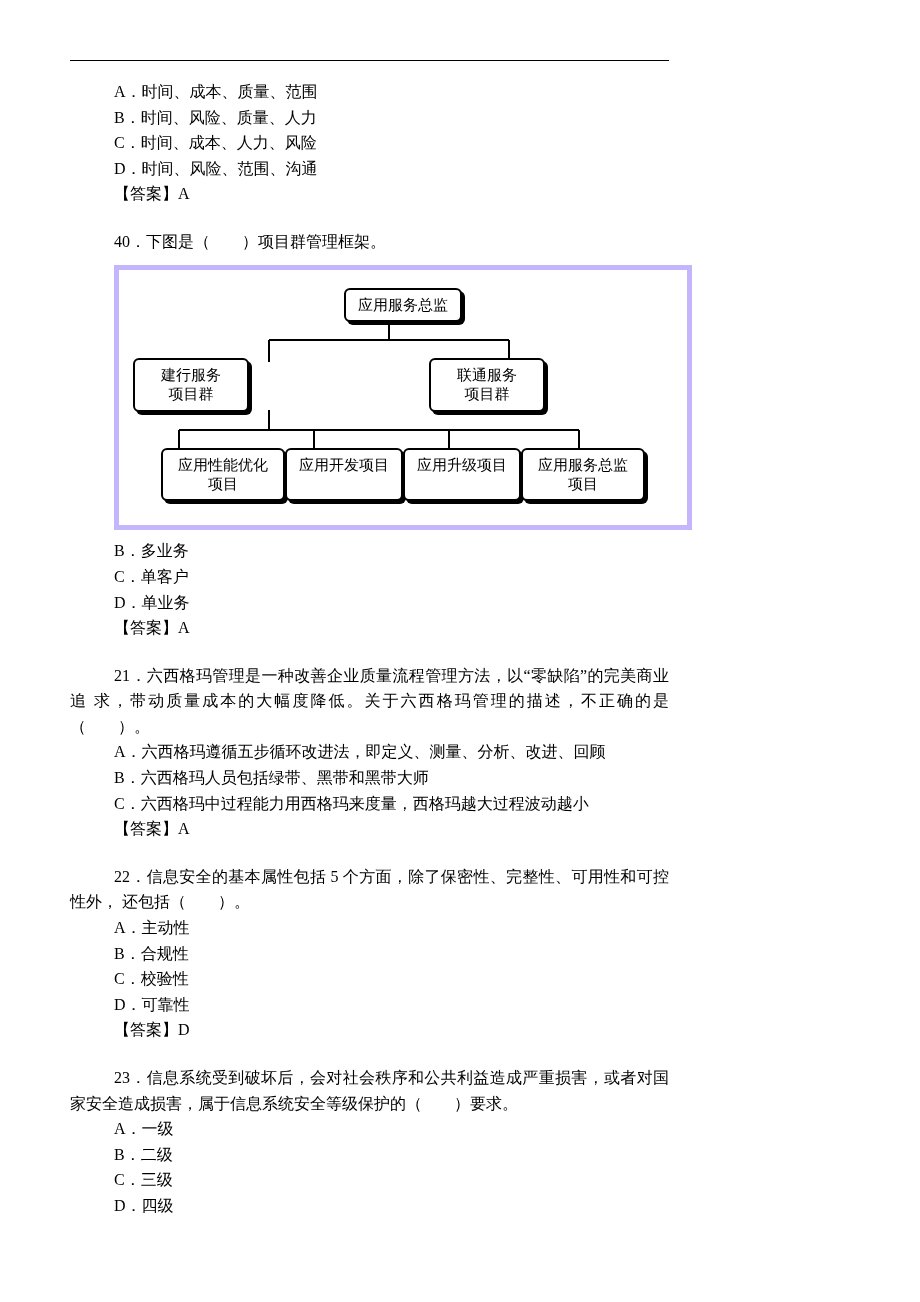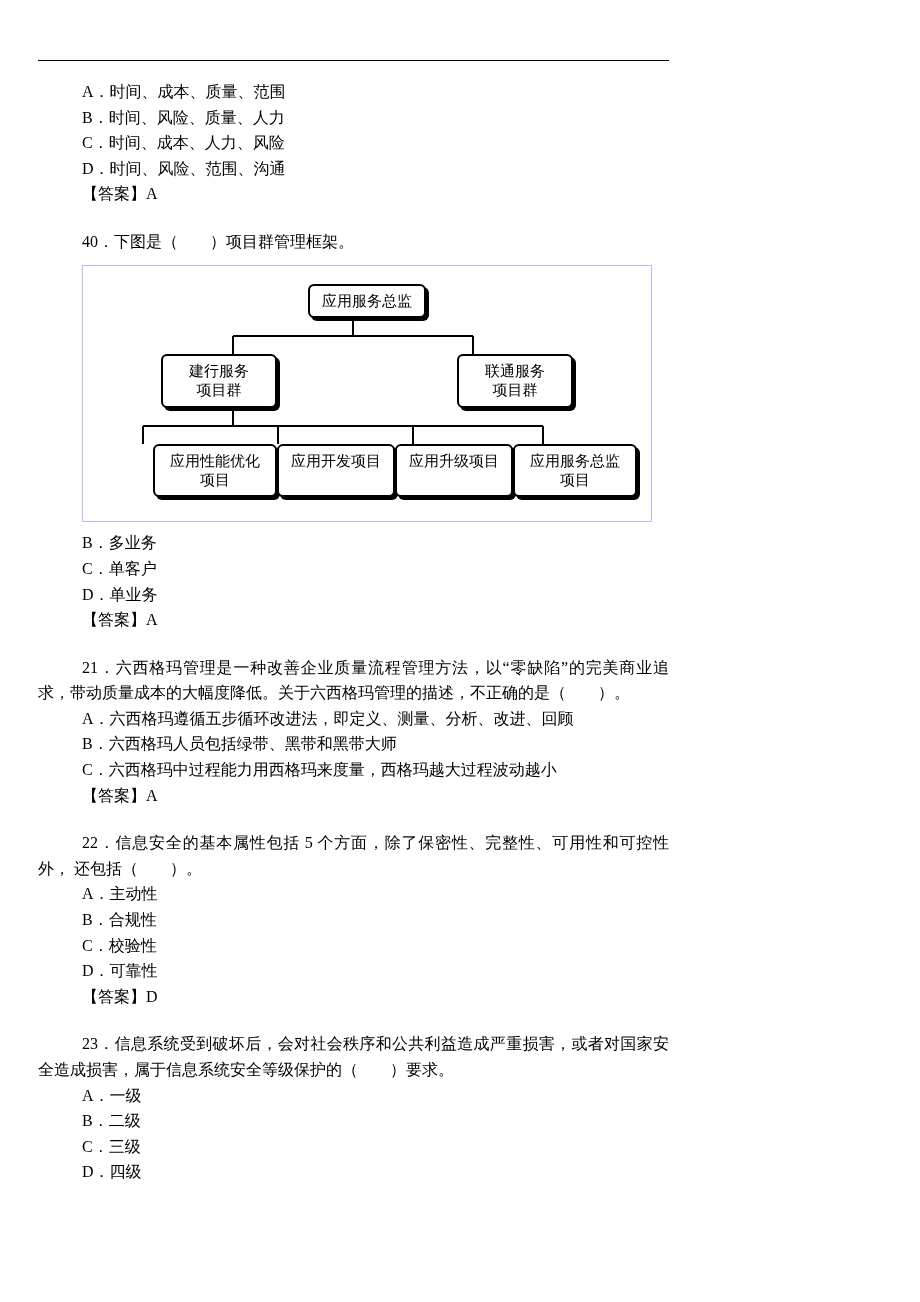--- a/index.html
+++ b/index.html
@@ -1,28 +1,28 @@
 <!DOCTYPE html>
 <html><head>
 <meta charset="utf-8">
 <style>
 html,body{margin:0;padding:0;background:#fff;font-family:"SimSun","宋体",serif;color:#000;font-size:16px;line-height:1.6}
-.page{width:739px;min-height:1302px;box-sizing:border-box;padding:60px 70px 40px 38px;position:relative}
+.page{width:739px;min-height:1302px;box-sizing:border-box;padding:60px 70px 40px 70px;position:relative}
 .hr-top{border:none;border-top:1px solid #000;margin:0 0 18px 0}
 .block{margin-bottom:22px}
 .indent{padding-left:44px}
 .ans{padding-left:44px}
 .stem{padding-left:44px;text-indent:0}
 .stem-wrap{text-indent:44px}
 .body-text{text-align:justify}
-.diagram{margin:10px 0 8px 44px;width:540px;border:1px solid #c4b5fd;padding:18px 14px 24px 14px;position:relative}
+.diagram{margin:10px 0 8px 44px;width:540px;border:5px solid #c4b5fd;padding:18px 14px 24px 14px;position:relative}
 .dbox{display:inline-block;min-width:88px;padding:6px 12px;text-align:center;border:2px solid #000;background:#fff;border-radius:6px;box-shadow:3px 3px 0 #000;font-size:15px;line-height:1.25;position:relative}
 .row{display:flex;justify-content:center;gap:0;position:relative}
-.row2{display:flex;justify-content:center;gap:180px;position:relative;margin-top:36px}
-.row3{display:flex;justify-content:flex-end;position:relative;margin-top:36px}
+.row2{display:flex;justify-content:flex-start;gap:180px;position:relative;margin-top:36px}
+.row3{display:flex;justify-content:center;position:relative;margin-top:36px}
 svg.conn{position:absolute;left:0;top:0;pointer-events:none}
 </style>
 </head>
 <body>
 
 <div class="page">
   <hr class="hr-top">
 
   <div class="block">
     <div class="indent">A．时间、成本、质量、范围</div>

